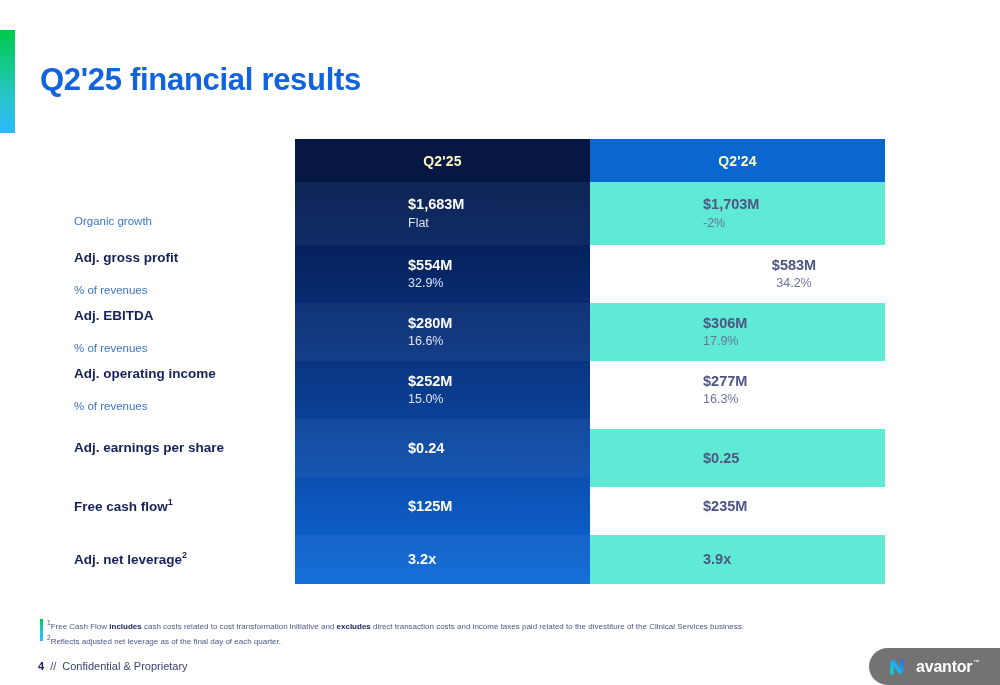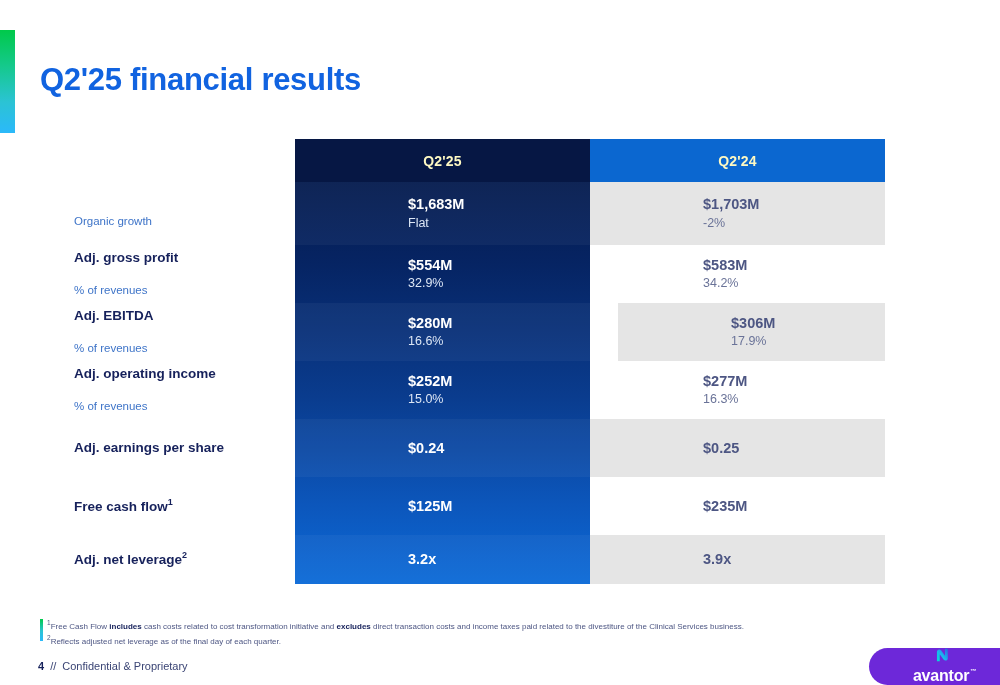--- a/index.html
+++ b/index.html
@@ -71,21 +71,21 @@
   }
   .cell .s {
     font-size:12.5px; line-height:1.35; margin-top:1px; white-space:nowrap;
   }
   .col-25 .cell .v { color:#ffffff; }
   .col-25 .cell .s { color:#DCE6F5; }
   .col-24 .cell .v { color:#4D5683; }
   .col-24 .cell .s { color:#6A7398; }
 
   .band-light { background:rgba(255,255,255,0.045); }
-  .band-24-grey { background:#e5e5e5; }
+  .band-24-grey { background:#5eead4; }
 
   
   .fn-accent {
     position:absolute; left:40px; top:619px; width:3px; height:22px;
     background:linear-gradient(180deg,#00C94A 0%,#2BC3D4 55%,#2BB9FA 100%);
   }
   .footnotes {
     position:absolute; left:47px; top:618px; width:820px;
     font-size:8px; color:#4D5683; line-height:1.55;
   }
@@ -98,25 +98,24 @@
     font-size:11px; color:#3A4474;
     display:flex; align-items:center; gap:6px;
   }
   .footer .pg { font-weight:bold; color:#16215B; }
   .footer .slashes { color:#3A4474; }
   .footer .conf { color:#3A4474; }
 
   
   .logo {
     position:absolute; left:869px; top:648px; width:131px; height:37px;
-    background:#6d28d9;
+    background:#737373;
     border-top-left-radius:19px; border-bottom-left-radius:19px;
     display:flex; align-items:center; gap:5px;
     padding-left:20px;
-    flex-direction:column;
   }
   .logo-mark { width:22px; height:18px; display:block; }
   .logo-text {
     font-size:16px; font-weight:bold; color:#ffffff; letter-spacing:-0.2px;
     display:flex; align-items:flex-start;
   }
   .logo-tm { font-size:6px; margin-top:1px; margin-left:1px; }
 </style>
 </head>
 <body>
@@ -181,33 +180,33 @@
       <div class="v">3.2x</div>
     </div>
   </div>
 
   <div class="col col-24">
     <div class="hdr hdr-24">Q2'24</div>
     <div class="cell band-24-grey" style="top:43px;height:63px;">
       <div class="v">$1,703M</div>
       <div class="s">-2%</div>
     </div>
-    <div class="cell" style="top:106px;height:58px;">
+    <div class="cell" style="top:106px;height:58px;text-align:center;">
       <div class="v">$583M</div>
       <div class="s">34.2%</div>
     </div>
-    <div class="cell band-24-grey" style="top:164px;height:58px;margin-left:28px;">
+    <div class="cell band-24-grey" style="top:164px;height:58px;">
       <div class="v">$306M</div>
       <div class="s">17.9%</div>
     </div>
     <div class="cell" style="top:222px;height:58px;">
       <div class="v">$277M</div>
       <div class="s">16.3%</div>
     </div>
-    <div class="cell band-24-grey" style="top:280px;height:58px;">
+    <div class="cell band-24-grey" style="top:290px;height:58px;">
       <div class="v">$0.25</div>
     </div>
     <div class="cell" style="top:338px;height:58px;">
       <div class="v">$235M</div>
     </div>
     <div class="cell band-24-grey" style="top:396px;height:49px;">
       <div class="v">3.9x</div>
     </div>
   </div>
 

